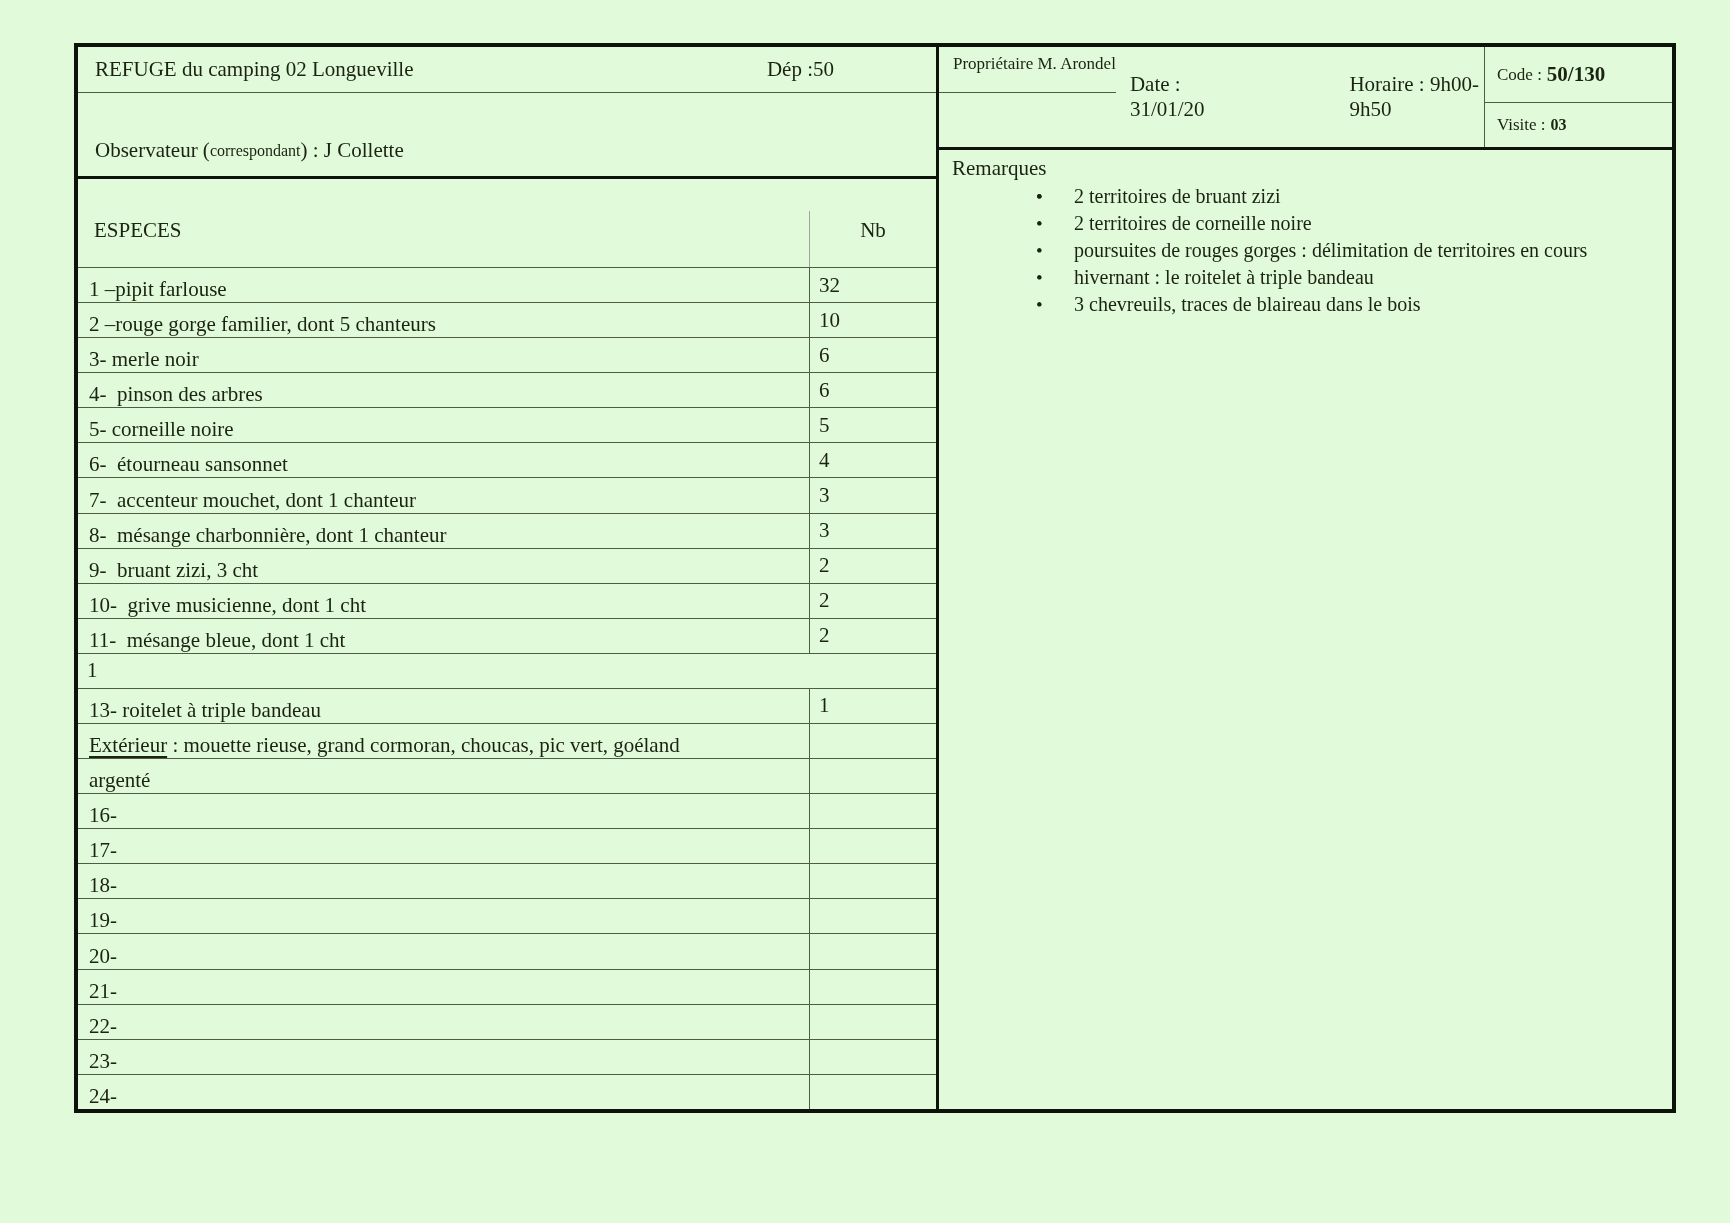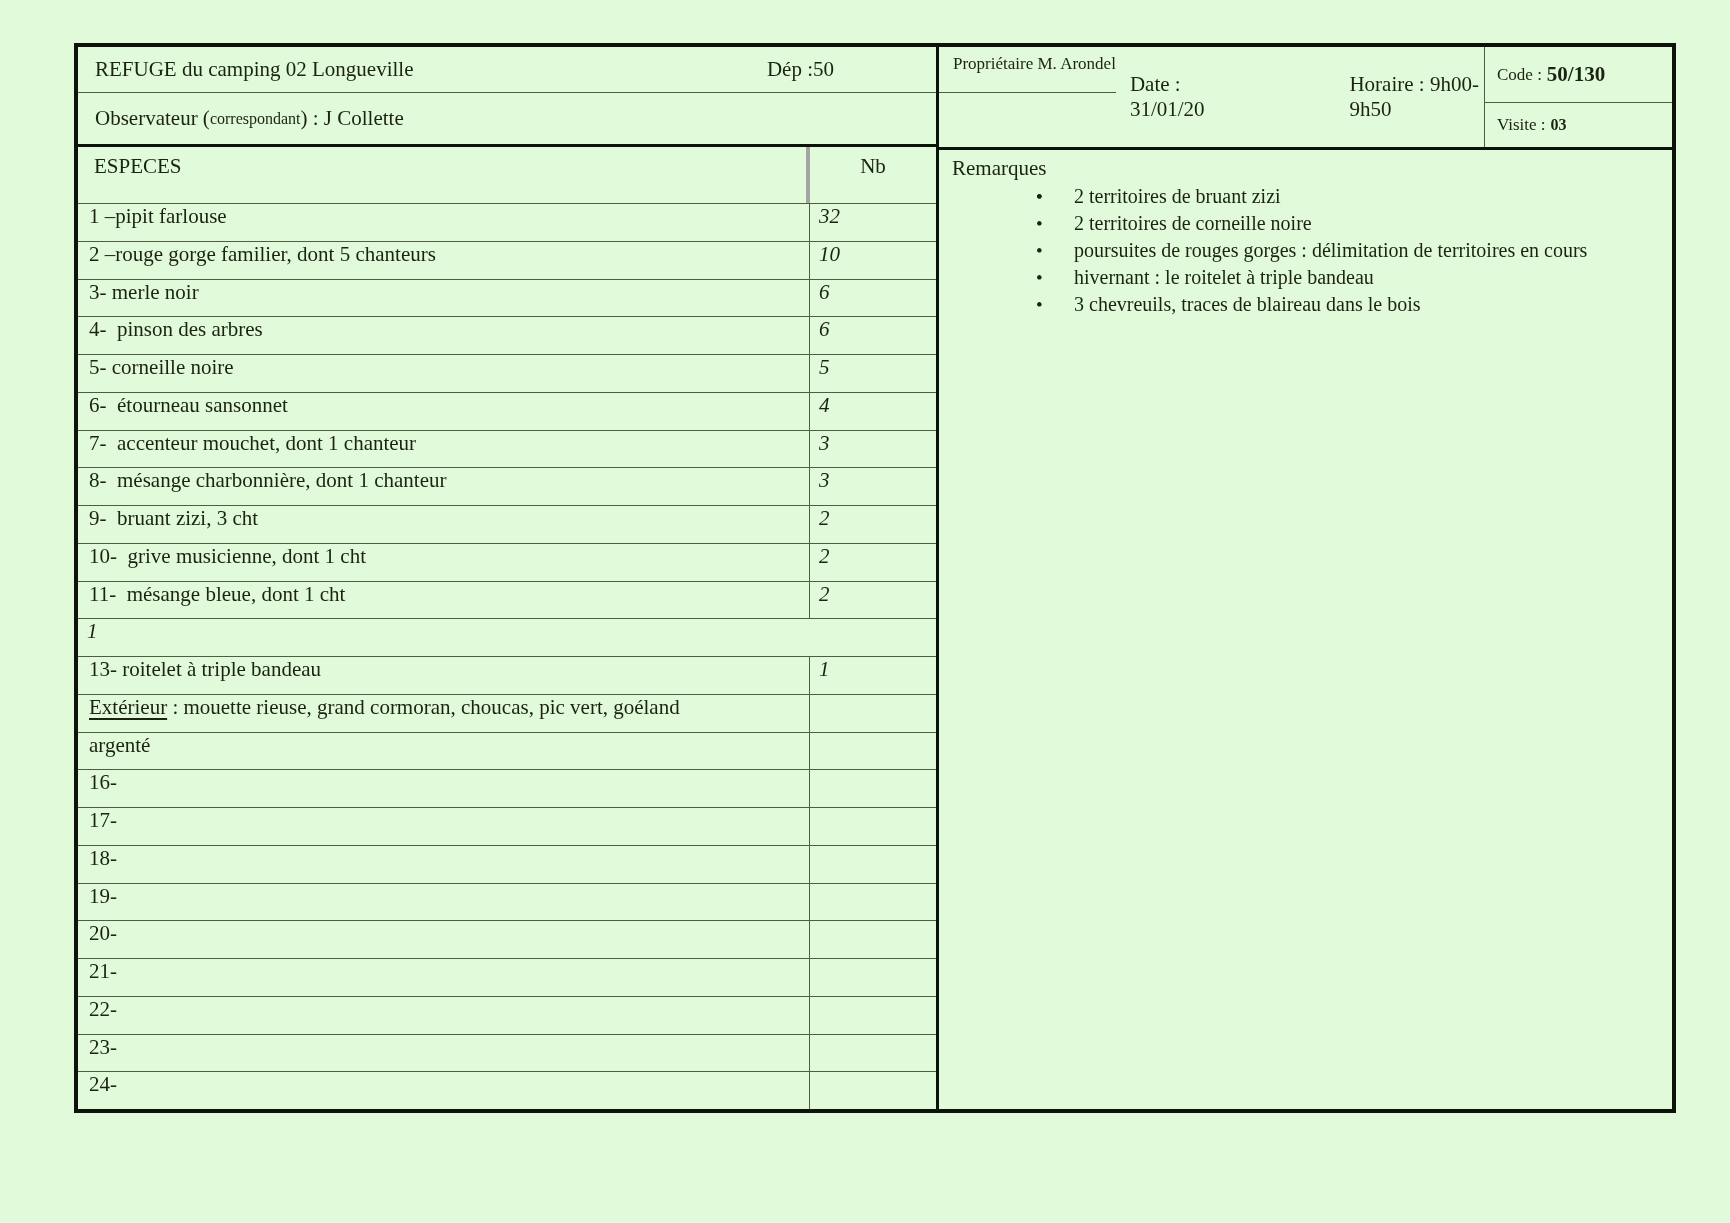--- a/index.html
+++ b/index.html
@@ -18,21 +18,21 @@
     width: 1602px; height: 1070px;
     border: 4px solid #0d120a;
     display: flex;
     background: #e1fad9;
   }
 
   
   .left-col {
     width: 861px; height: 100%;
     border-right: 3px solid #0d120a;
-    display: flex; flex-direction: column;
+    display: flex; flex-direction: column; gap: 32px;
   }
   .lh-row1 {
     height: 46px; flex: none;
     border-bottom: 1px solid #4e5c41;
     display: flex; align-items: center;
     padding: 0 14px 0 17px;
     font-size: 21px;
   }
   .lh-row1 .dep { margin-left: auto; padding-right: 88px; }
   .lh-row2 {
@@ -46,50 +46,49 @@
 
   .species-table { flex: 1; display: flex; flex-direction: column; min-height: 0; }
   .sp-header {
     height: 57px; flex: none;
     border-bottom: 1px solid #4e5c41;
     display: flex;
     font-size: 21px;
   }
   .sp-header .sp-name-col {
     flex: 1;
-    border-right: 4px solid #a3a3a3;
+    border-right: 1px solid #a3a3a3;
     padding: 7px 0 0 16px;
   }
   .sp-header .sp-nb-col {
     width: 126px; flex: none;
     text-align: center; padding-top: 7px;
   }
   .sp-rows { flex: 1; display: flex; flex-direction: column; min-height: 0; }
   .sp-row {
     flex: 1; display: flex;
     border-bottom: 1px solid #4e5c41;
     font-size: 21px;
     min-height: 0;
   }
   .sp-row:last-child { border-bottom: none; }
   .sp-row .lbl-cell {
     flex: 1;
     border-right: 1px solid #4e5c41;
-    display: flex; align-items: flex-start;
+    display: flex; align-items: flex-end;
     padding-left: 11px;
     white-space: pre;
     overflow: hidden;
   }
   .sp-row .lbl-u { text-decoration: underline; text-underline-offset: 4px; white-space: pre; }
   .sp-row .lbl-u:empty { display: none; }
   .sp-row .nb-cell {
     width: 126px; flex: none;
-    display: flex; 
+    display: flex; align-items: center;
     padding-left: 9px;
-    font-style: italic;
   }
 
   
   .right-col { flex: 1; display: flex; flex-direction: column; }
   .rh {
     height: 103px; flex: none;
     border-bottom: 3px solid #0d120a;
     display: flex;
   }
   .rh-left { flex: 1; display: flex; flex-direction: row; }

